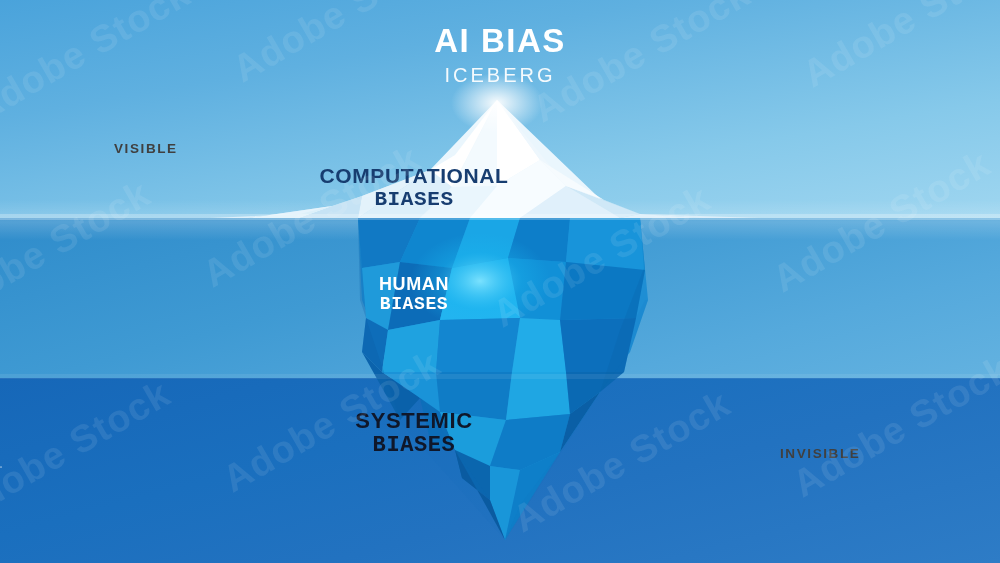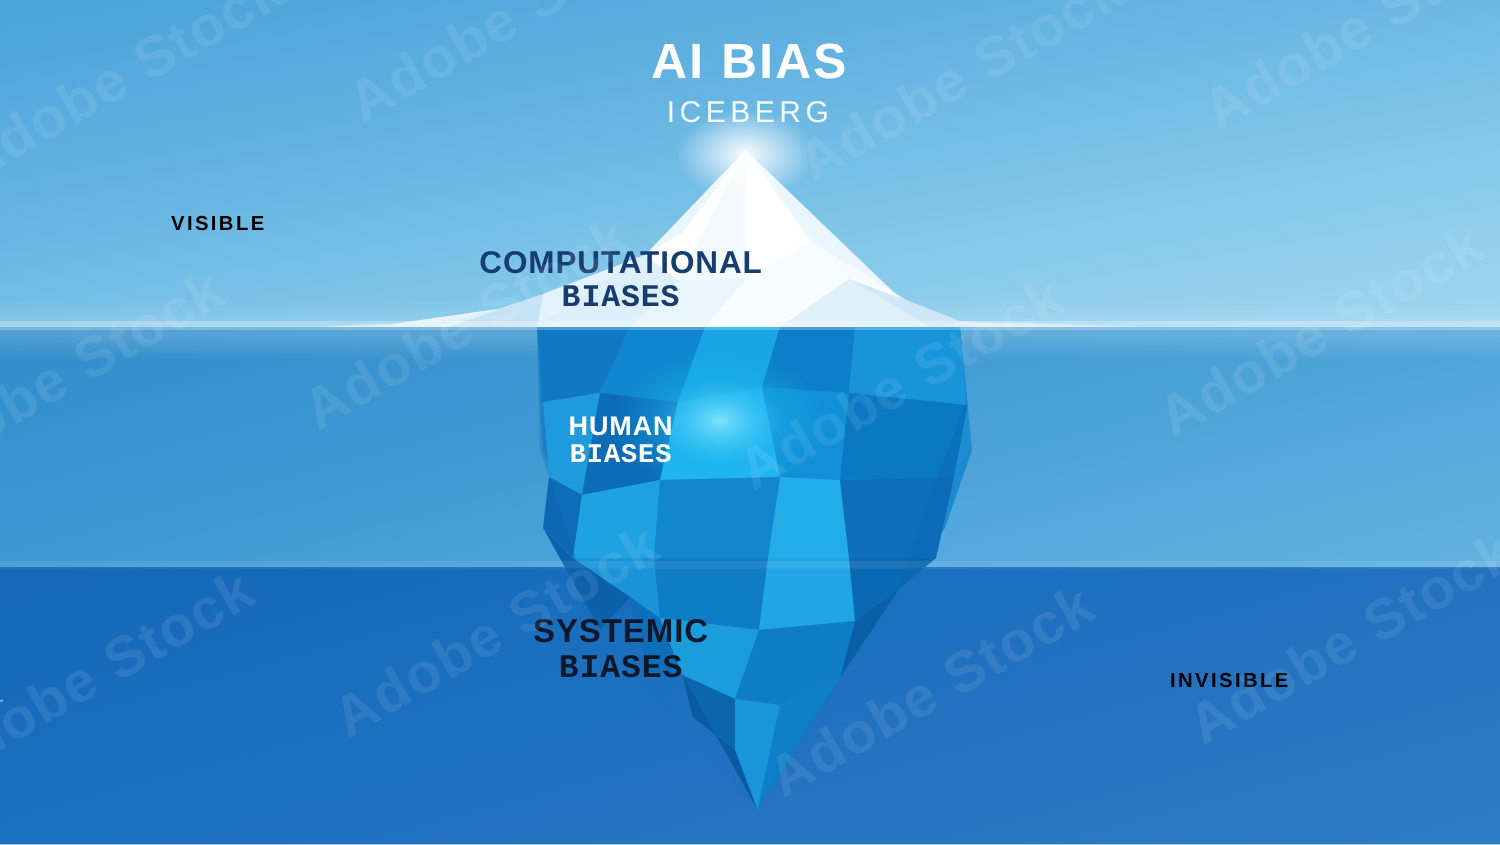--- a/index.html
+++ b/index.html
@@ -79,21 +79,21 @@
     letter-spacing: 3px;
     color: rgba(255,255,255,0.93);
     margin: 5px 0 0 0;
   }
 
   .side-label {
     position: absolute;
     font-size: 13.5px;
     font-weight: bold;
     letter-spacing: 1.6px;
-    color: #000000;
+    color: #404040;
   }
   #label-visible  { left: 114px; top: 141px; }
   #label-invisible{ left: 780px; top: 446px; }
 
   .berg-label {
     position: absolute;
     width: 828px;
     left: 0;
     text-align: center;
     font-weight: bold;

